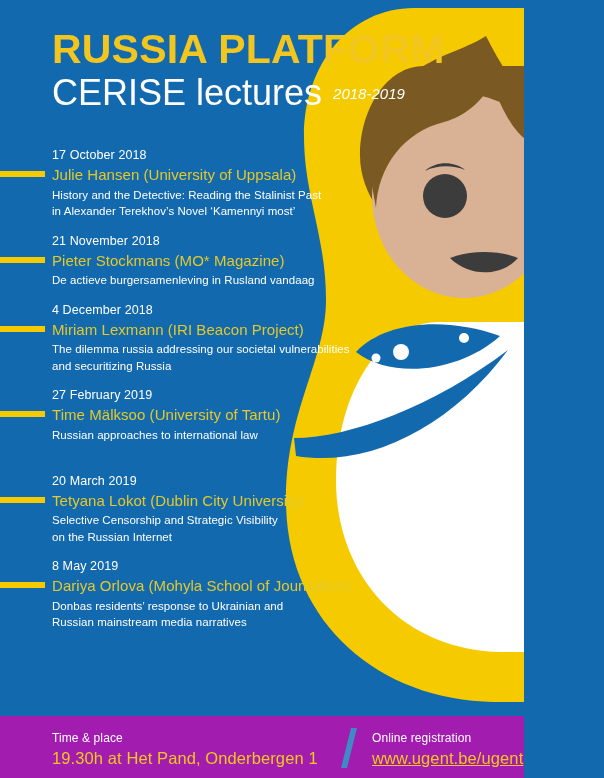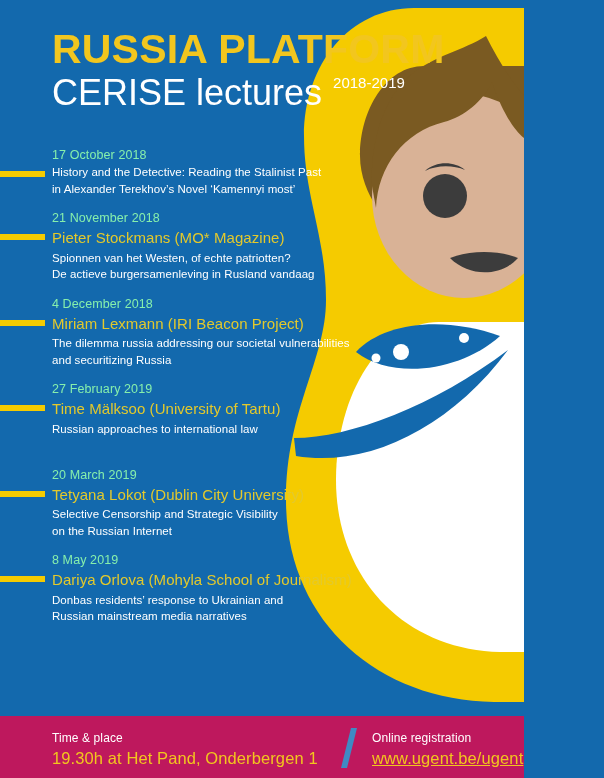--- a/index.html
+++ b/index.html
@@ -44,35 +44,36 @@
   #title-main {
     font-size: 41px;
     font-weight: bold;
     color: #f2c61e;
     letter-spacing: 0.2px;
     line-height: 1.03;
     white-space: nowrap;
   }
   #subtitle-row {
     display: flex;
-    align-items: flex-start;
+    align-items: center;
     margin-top: 4px;
     white-space: nowrap;
   }
   #title-sub {
     font-size: 36px;
     color: #ffffff;
     line-height: 1.05;
     letter-spacing: 0px;
   }
   #title-years {
     font-size: 15px;
     color: #ffffff;
     margin-left: 11px;
     letter-spacing: 0px;
+    font-style: italic;
   }
 
   
   #lectures {
     position: absolute;
     left: 0;
     top: 146px;
     width: 420px;
     z-index: 3;
   }
@@ -86,21 +87,21 @@
     top: 25px;
     width: 45px;
     height: 6px;
     background: #f5cb00;
   }
   .lec-body {
     padding-left: 52px;
   }
   .lec-date {
     font-size: 12.5px;
-    color: #86efac;
+    color: #ffffff;
     line-height: 1.45;
     letter-spacing: 0.1px;
   }
   .lec-speaker {
     font-size: 15px;
     color: #e3c92c;
     line-height: 1.5;
     letter-spacing: 0.05px;
     white-space: nowrap;
   }
@@ -111,21 +112,21 @@
     letter-spacing: 0.05px;
   }
 
   
   #footer {
     position: absolute;
     left: 0;
     bottom: 0;
     width: 604px;
     height: 62px;
-    background: #be185d;
+    background: #a21caf;
     z-index: 5;
   }
   #footer-inner {
     position: relative;
     height: 100%;
   }
   .foot-block {
     position: absolute;
     top: 13px;
   }
@@ -227,31 +228,31 @@
       <span id="title-years">2018-2019</span>
     </div>
   </div>
 
   <div id="lectures">
 
     <div class="lecture">
       <div class="lec-dash"></div>
       <div class="lec-body">
         <div class="lec-date">17 October 2018</div>
+        <div class="lec-speaker">Julie Hansen (University of Uppsala)</div>
         <div class="lec-desc">History and the Detective: Reading the Stalinist Past</div>
         <div class="lec-desc">in Alexander Terekhov’s Novel ‘Kamennyi most’</div>
       </div>
     </div>
 
     <div class="lecture">
       <div class="lec-dash"></div>
       <div class="lec-body">
         <div class="lec-date">21 November 2018</div>
         <div class="lec-speaker">Pieter Stockmans (MO* Magazine)</div>
-        <div class="lec-desc">Spionnen van het Westen, of echte patriotten?</div>
         <div class="lec-desc">De actieve burgersamenleving in Rusland vandaag</div>
       </div>
     </div>
 
     <div class="lecture">
       <div class="lec-dash"></div>
       <div class="lec-body">
         <div class="lec-date">4 December 2018</div>
         <div class="lec-speaker">Miriam Lexmann (IRI Beacon Project)</div>
         <div class="lec-desc">The dilemma russia addressing our societal vulnerabilities</div>

